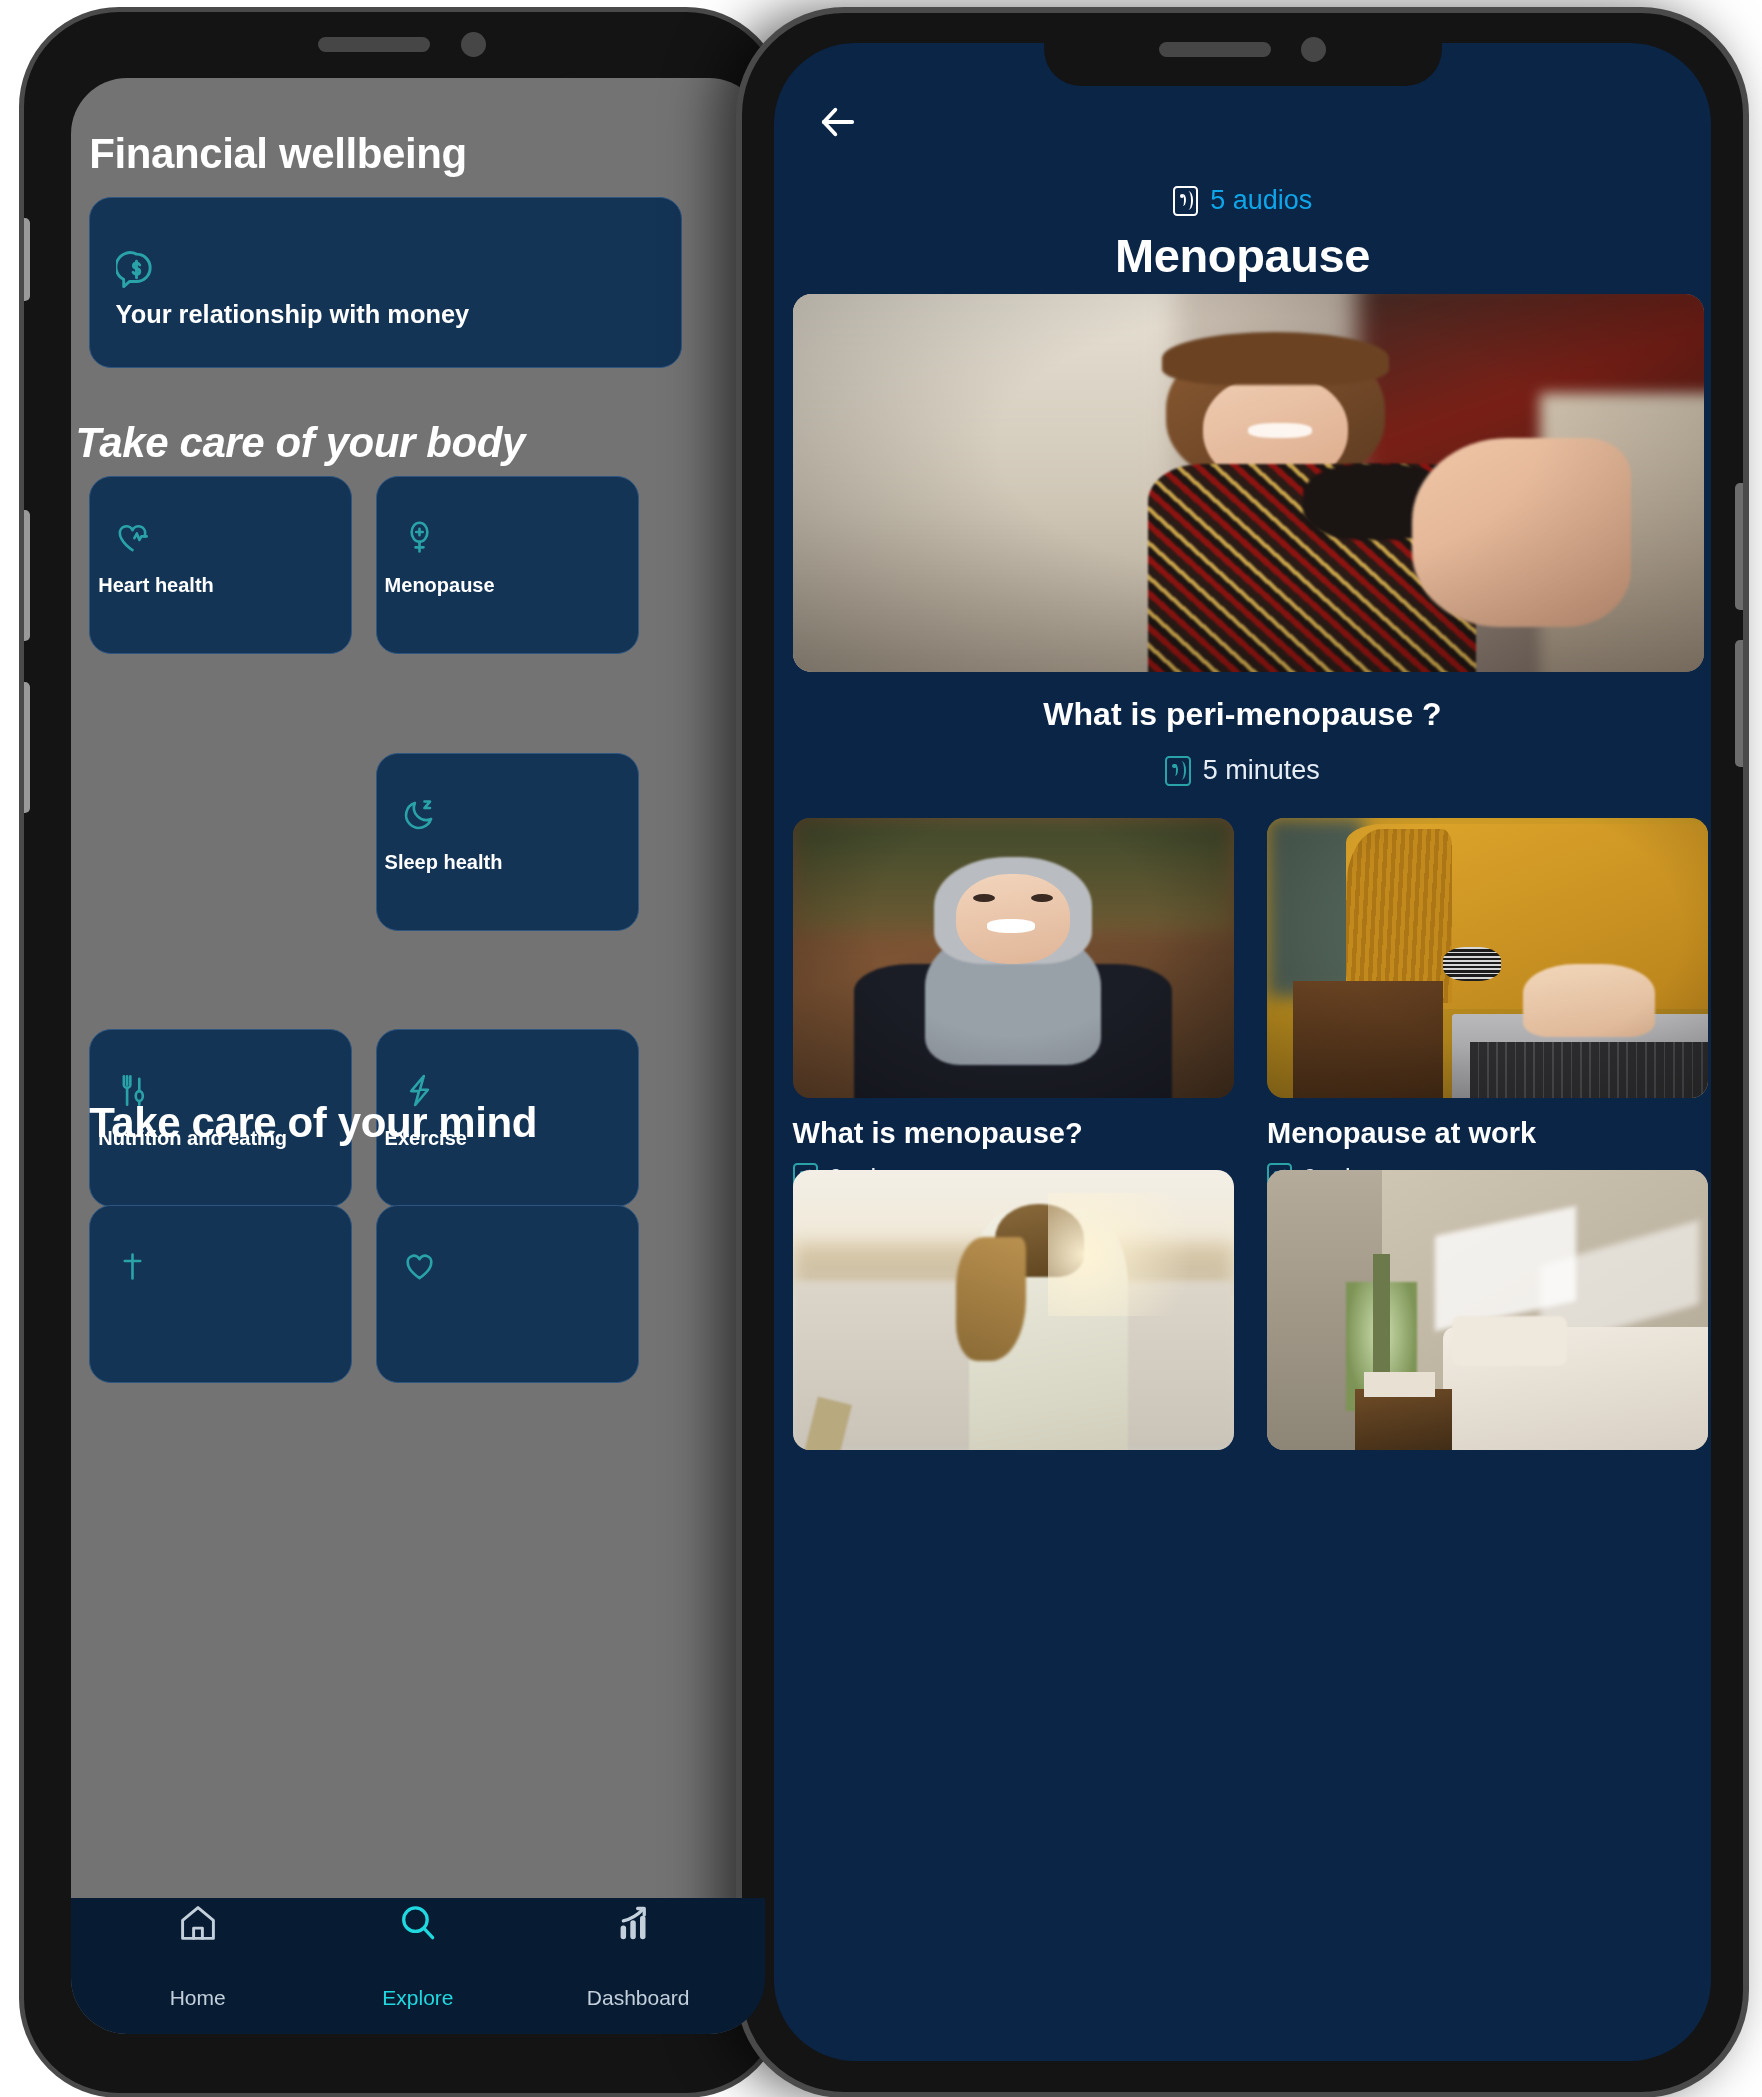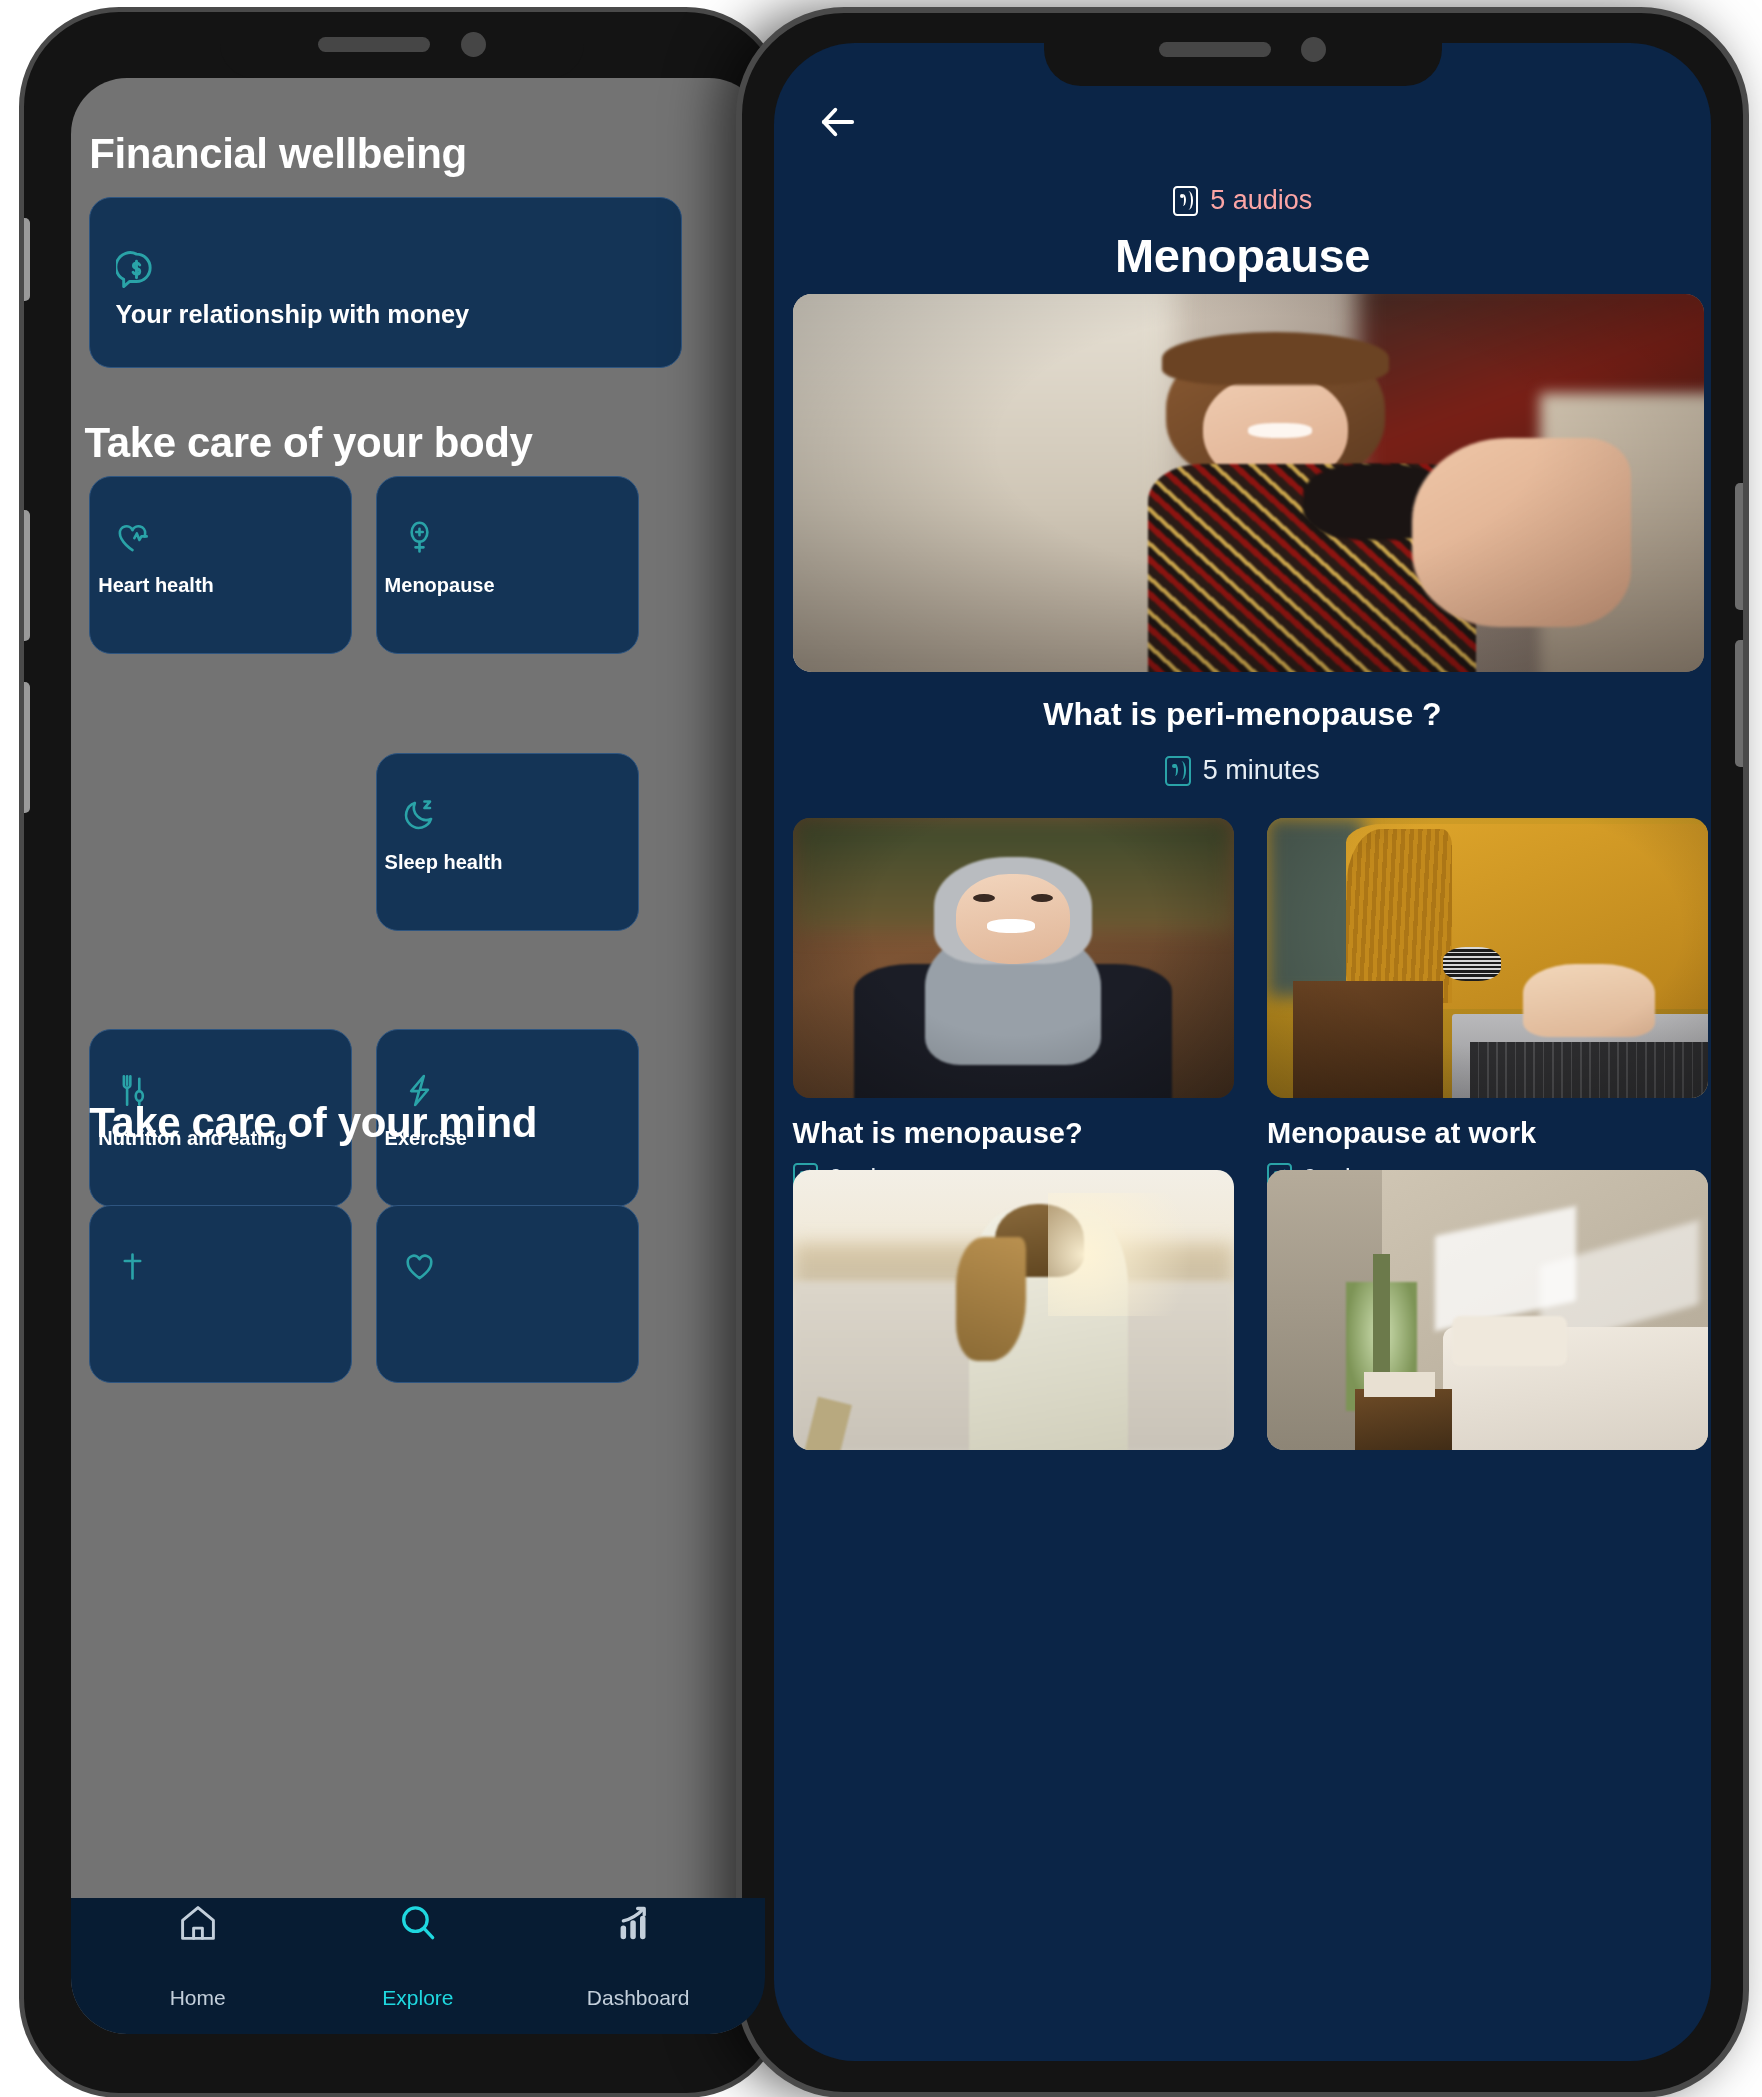--- a/index.html
+++ b/index.html
@@ -70,21 +70,21 @@
   .speaker{ width:112px; height:15.3px; border-radius:8.5px; background:#464646; }
   .camera{ width:25.4px; height:25.4px; border-radius:50%; background:#464646; }
 
   
   .l-content{ position:absolute; inset:0; padding:0 0 0 0; }
   .section-title{
     color:#ffffff; font-weight:bold; letter-spacing:-0.4px;
     font-size:42px; line-height:1.1;
   }
   #l-title-fin{ position:absolute; left:18.6px; top:53px; }
-  #l-title-body{ position:absolute; left:14px; top:342px; }
+  #l-title-body{ position:absolute; left:5px; top:342px;font-style:italic; }
   #l-title-mind{ position:absolute; left:18.6px; top:1022px; }
 
   .card{
     background:#143456;
     border:1.3px solid #2e5580;
     border-radius:22px;
   }
   .card .icon{ position:absolute; left:25.4px; top:51px; }
   .card .card-label{
     position:absolute; left:25.4px; top:108px;
@@ -116,21 +116,21 @@
   .nav-item{ display:flex; flex-direction:column; align-items:center; gap:8.5px; width:136px; }
   .nav-item .nav-label{ font-size:21px; color:#c3cfdb;margin-top:32px; }
   .nav-item.active .nav-label{ color:#1fd8e0; }
 
   
   .r-content{ position:absolute; inset:0; overflow:hidden; }
   #r-back{ position:absolute; left:41px; top:56px; width:46px; height:46px; cursor:pointer; }
   #r-audios{
     position:absolute; top:142px; left:0; right:0;
     display:flex; align-items:center; justify-content:center; gap:12px;
-    color:#fca5a5; font-size:27px;
+    color:#0ea5e9; font-size:27px;
   }
   #r-pagetitle{
     position:absolute; top:185px; left:0; right:0; text-align:center;
     color:#ffffff; font-size:47px; font-weight:bold; letter-spacing:-0.4px;
   }
 
   .hero-img{
     position:absolute; left:18.6px; top:251px; width:911px; height:378px;
     border-radius:18.6px; overflow:hidden;
   }

